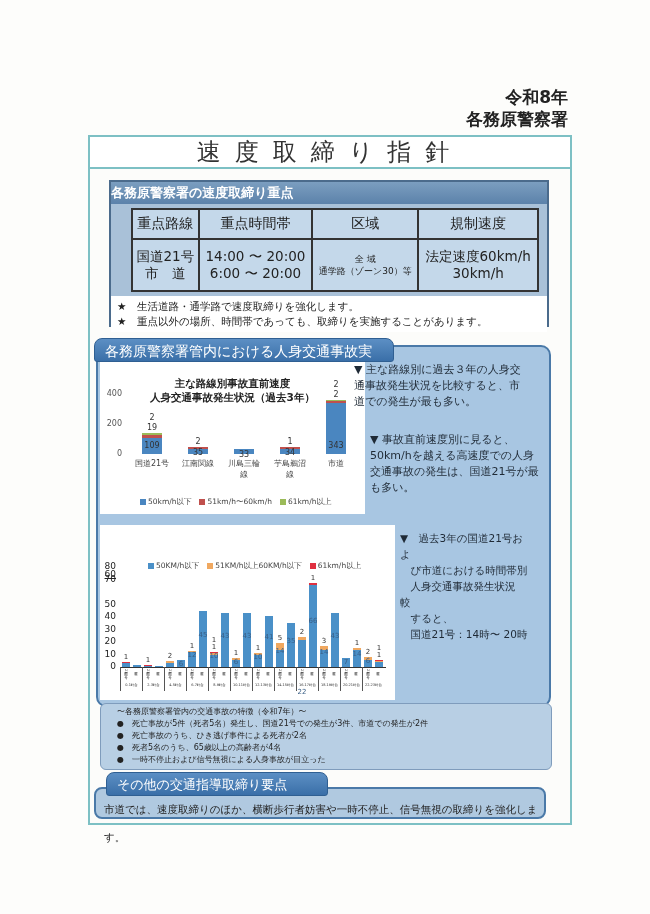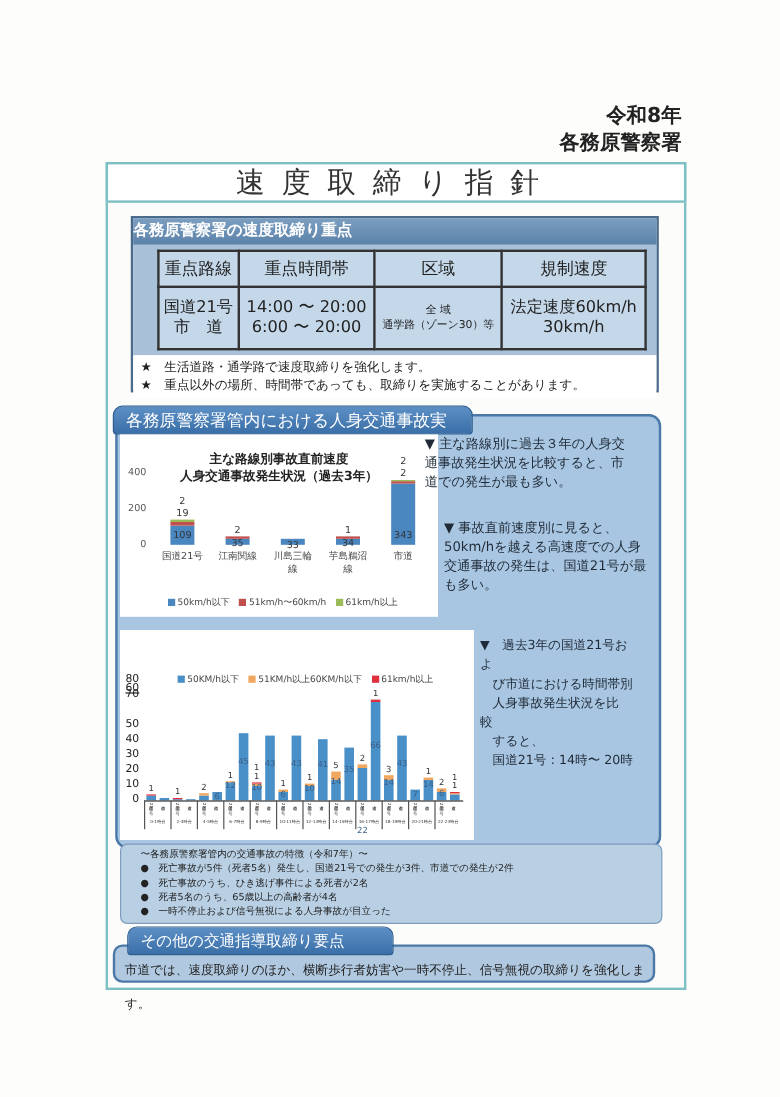--- a/index.html
+++ b/index.html
@@ -284,21 +284,21 @@
       <div style="position:absolute;left:262px;top:142px;width:1px;height:24px;background:#555;"></div>
       <div style="position:absolute;left:263px;top:158px;width:21px;font-size:3.5px;text-align:center;color:#333;">22-23時台</div>
       <div style="position:absolute;left:265px;top:144px;width:5px;font-size:3.5px;line-height:4px;writing-mode:vertical-rl;color:#333;">国道21号</div>
       <div style="position:absolute;left:275px;top:144px;width:5px;font-size:3.5px;line-height:4px;writing-mode:vertical-rl;color:#333;">市道</div>
     </div>
 </div>
 <div class="side-note" id="note3" style="left:400px; top:530px; width:150px; font-size:10.5px;">
     <div>▼　過去3年の国道21号お</div>
     <div>よ</div>
     <div>　び市道における時間帯別</div>
-    <div>　人身事故発生状況を比</div>
+    <div>　人身交通事故発生状況</div>
     <div>較</div>
     <div>　すると、</div>
     <div>　国道21号：14時〜 20時</div>
   </div>
 
 <div class="features">
   <div>〜各務原警察署管内の交通事故の特徴（令和7年）〜</div>
   <div>●　<span>死亡事故が5件（死者5名）発生し、国道21号での発生が3件、市道での発生が2件</span></div>
   <div>●　<span>死亡事故のうち、ひき逃げ事件による死者が2名</span></div>
   <div>●　<span>死者5名のうち、65歳以上の高齢者が4名</span></div>

